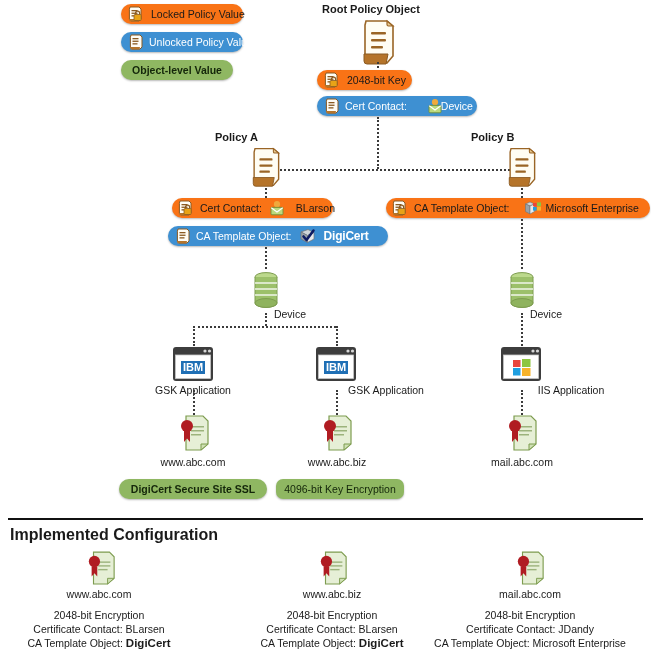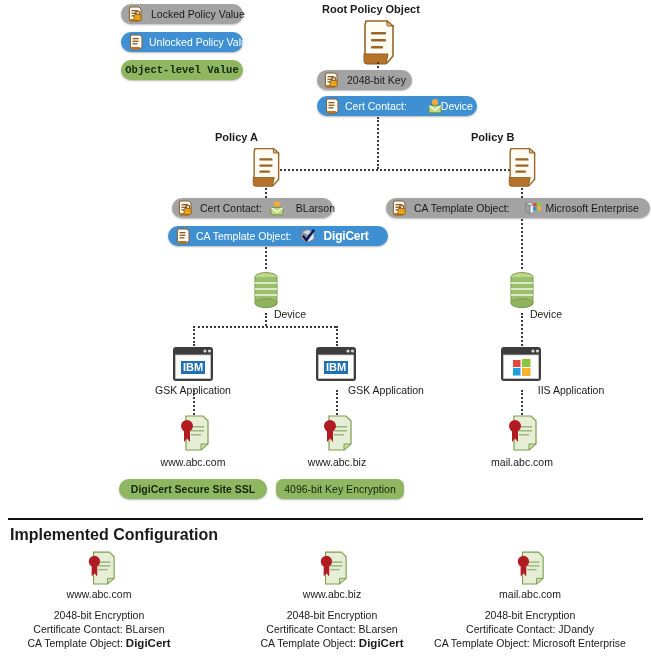--- a/index.html
+++ b/index.html
@@ -2,21 +2,21 @@
 <html><head>
 <meta charset="utf-8">
 <style>
   html,body{margin:0;padding:0;background:#ffffff;}
   body{width:651px;height:660px;position:relative;overflow:hidden;
        font-family:"Liberation Sans","DejaVu Sans",sans-serif;color:#1a1a1a;}
   
   .pill{position:absolute;display:flex;align-items:center;border-radius:10px;
         height:20px;box-sizing:border-box;padding:0 8px;font-size:10.5px;
         white-space:nowrap;line-height:1;}
-  .pill.locked{background:#a3a3a3;color:#1a1a1a;
+  .pill.locked{background:#f97316;color:#1a1a1a;
         box-shadow:0 1px 2px rgba(0,0,0,.28);}
   .pill.unlocked{background:#3e90d2;color:#ffffff;
         box-shadow:0 1px 2px rgba(0,0,0,.28);}
   .pill.objlevel{background:#8fb762;color:#14260a;font-weight:bold;
         justify-content:center;box-shadow:0 1px 2px rgba(0,0,0,.28);}
   .pill .txt{display:inline-block;}
   .pill .emph{font-weight:bold;font-size:12px;letter-spacing:-.2px;}
   
   .node-title{position:absolute;font-size:11px;font-weight:bold;text-align:left;
         white-space:nowrap;}
@@ -58,21 +58,21 @@
       <path d="M4 2 H13 L15 4 V14 L13 16 H5 L3.4 14.4 V4.2 Z" fill="#fffdf5" stroke="#8a5a22" stroke-width="1"></path>
       <rect x="5.5" y="5" width="6" height="1.3" fill="#8a5a22"></rect>
       <rect x="5.5" y="7.6" width="6" height="1.3" fill="#8a5a22"></rect>
       <rect x="5.5" y="10.2" width="5" height="1.3" fill="#8a5a22"></rect>
       <path d="M3 14 H13 L12.4 16.4 H3.6 Z" fill="#b5742a"></path>
     </svg>
   </span>
   <span class="txt" style="margin-left:20px;text-align:right;">Unlocked Policy Value</span>
 </div>
 
-<div class="pill objlevel" style="left:121px;top:60px;width:122px;font-family:Liberation Mono, monospace;">
+<div class="pill objlevel" style="left:121px;top:60px;width:112px;">
   <span class="txt">Object-level Value</span>
 </div>
 
 <div class="node-title" style="left:322px;top:3px;width:140px;">Root Policy Object</div>
 
 <div class="ico" style="left:358px;top:18px;">
   <svg width="40" height="48" viewBox="0 0 40 48">
     <path d="M8 3 H29 L35 8 V38 L29 45 H12 L7 40 V7 Z" fill="#fffdf3" stroke="#9a6526" stroke-width="1.6"></path>
     <path d="M29 3 L35 8 H30.5 A1.5 1.5 0 0 1 29 6.5 Z" fill="#e8c98f" stroke="#9a6526" stroke-width="1.2"></path>
     <rect x="13" y="14" width="15" height="2.6" rx="1" fill="#9a6526"></rect>

